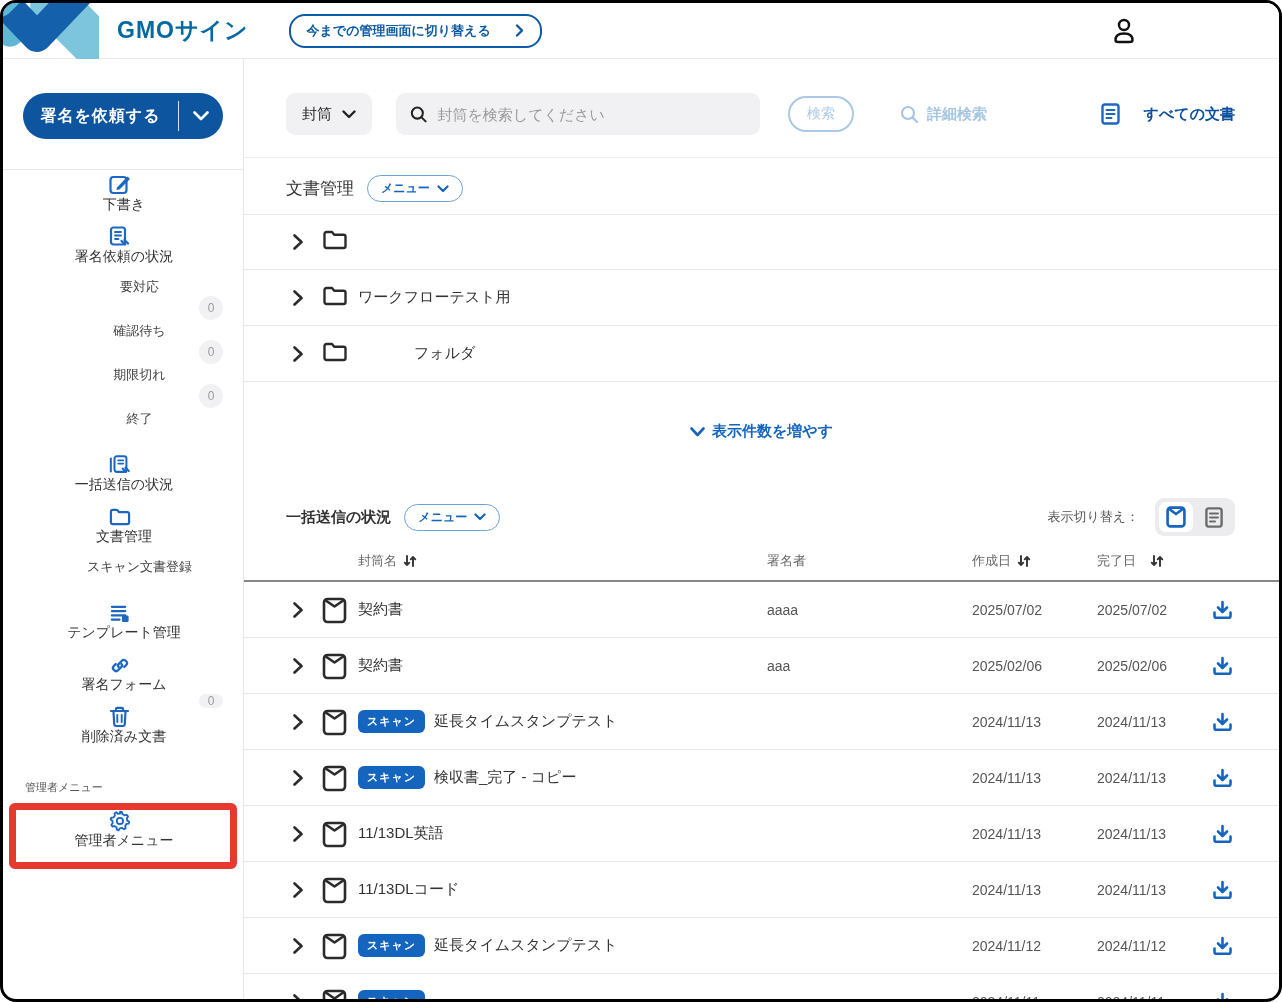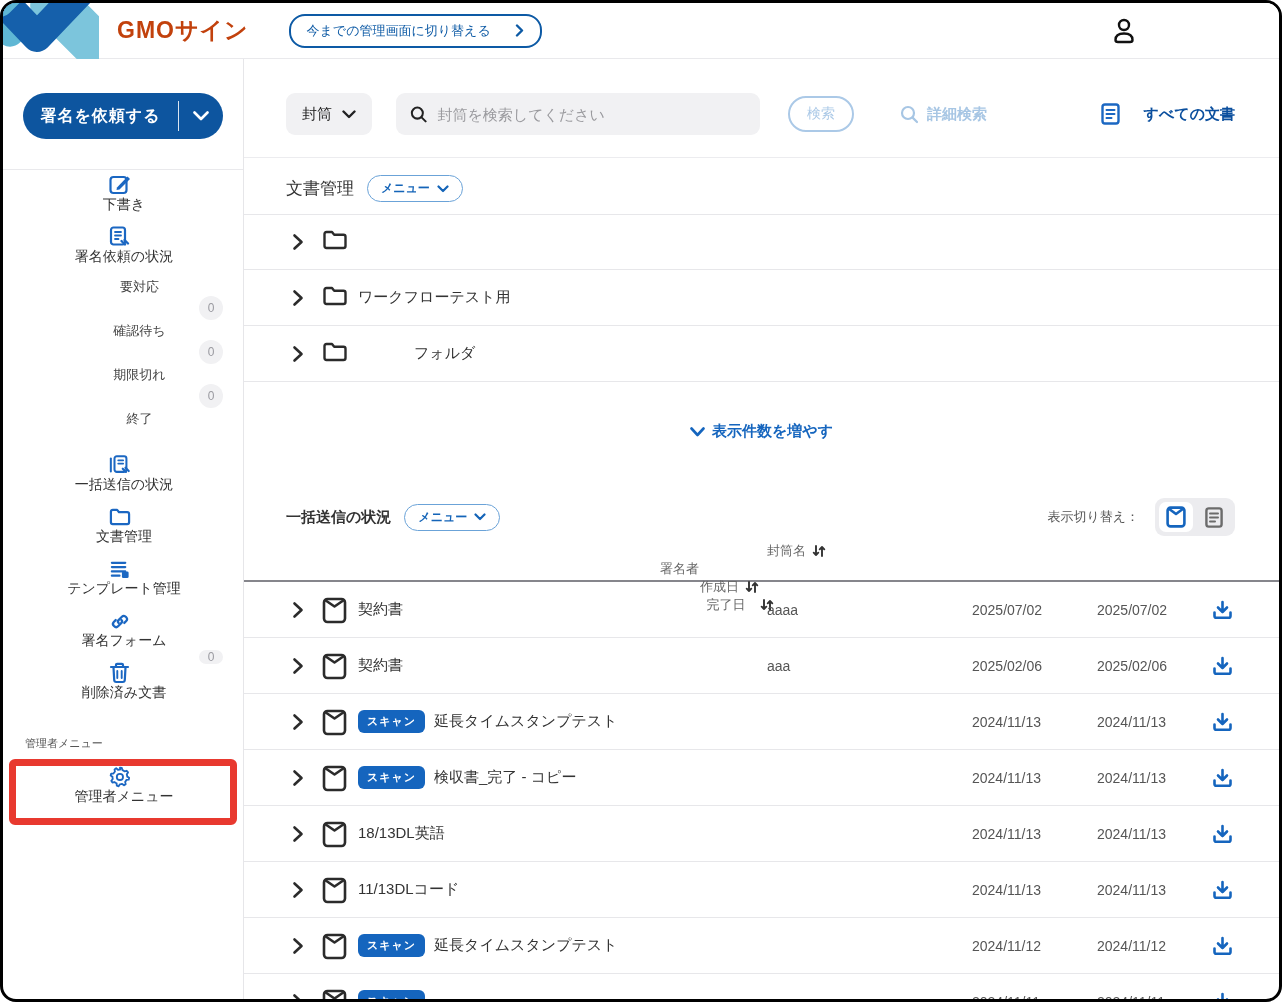--- a/index.html
+++ b/index.html
@@ -7,22 +7,22 @@
   body {
     font-family:"Liberation Sans","DejaVu Sans",sans-serif;
     background:#fff; color:#333;
     border:3px solid #000; border-radius:16px; overflow:hidden;
   }
   .app { display:flex; flex-direction:column; height:100%; }
 
   
   .header { height:56px; flex:none; display:flex; align-items:center; background:#fff; border-bottom:1px solid #e9e9ec; position:relative; }
   .logo-mark { width:96px; height:56px; flex:none; }
-  .logo-text { font-size:23px; font-weight:bold; color:#c2410c; letter-spacing:1px; margin-left:18px; }
-  .switch-btn { margin-left:40px; display:flex; align-items:center; gap:24px; border:2px solid #0d5aa5; color:#0d5aa5; font-weight:normal; font-size:13px; border-radius:16px; padding:6px 16px; background:#fff; cursor:pointer; }
+  .logo-text { font-size:23px; font-weight:bold; color:#0369a1; letter-spacing:1px; margin-left:18px; }
+  .switch-btn { margin-left:40px; display:flex; align-items:center; gap:24px; border:2px solid #0d5aa5; color:#0d5aa5; font-weight:bold; font-size:13px; border-radius:16px; padding:6px 16px; background:#fff; cursor:pointer; }
   .user-icon { margin-left:auto; margin-right:142px; }
 
   .body { flex:1; display:flex; min-height:0; }
 
   
   .sidebar { width:241px; flex:none; border-right:1px solid #e6e6e9; padding-top:34px; display:flex; flex-direction:column; }
   .primary-btn { margin:0 20px 0 20px; height:46px; border-radius:23px; background:#0d559f; color:#fff; display:flex; align-items:stretch; overflow:hidden; cursor:pointer; }
   .primary-btn .main-label { flex:1; display:flex; align-items:center; justify-content:center; font-size:16px; font-weight:bold; letter-spacing:1px; }
   .primary-btn .split { width:1px; background:rgba(255,255,255,.85); margin:8px 0; }
   .primary-btn .caret { width:44px; display:flex; align-items:center; justify-content:center; }
@@ -62,21 +62,21 @@
   .row-name { margin-left:10px; font-size:15px; color:#333; display:flex; align-items:center; gap:9px; }
 
   .show-more { display:flex; align-items:center; justify-content:center; gap:7px; margin-top:40px; color:#1565be; font-size:15px; font-weight:bold; cursor:pointer; }
 
   .env-head { display:flex; align-items:center; gap:13px; margin:57px 44px 0 42px; }
   .view-toggle { margin-left:auto; display:flex; align-items:center; gap:16px; font-size:13px; color:#555; }
   .toggle-group { background:#ececef; border-radius:9px; padding:4px; display:flex; gap:4px; }
   .toggle-btn { width:34px; height:30px; border-radius:7px; display:flex; align-items:center; justify-content:center; cursor:pointer; }
   .toggle-btn.active { background:#fff; }
 
-  .tbl-header { display:flex; align-items:center; height:40px; margin:6px 0 0 0; padding:0 44px 0 46px; font-size:13px; color:#666; border-bottom:2px solid #86868c;flex-direction:column; }
+  .tbl-header { display:flex; align-items:center; height:40px; margin:6px 0 0 0; padding:0 44px 0 46px; font-size:13px; color:#666; border-bottom:2px solid #86868c; }
   .col-name { flex:1; display:flex; align-items:center; gap:6px; padding-left:68px; }
   .col-signer { width:205px; flex:none; }
   .col-created { width:125px; flex:none; display:flex; align-items:center; gap:6px; }
   .col-completed { width:112px; flex:none; display:flex; align-items:center; gap:14px; }
   .col-dl { width:26px; flex:none; }
   .env-row { display:flex; align-items:center; height:56px; padding:0 44px 0 46px; border-bottom:1px solid #e7e7ea; cursor:pointer; }
   .env-row .cell-name { flex:1; display:flex; align-items:center; min-width:0; }
   .env-row .cell-name .nm { margin-left:10px; font-size:15px; color:#333; white-space:nowrap; }
   .env-row .cell-name .nm.gap { margin-left:180px; }
   .badge { background:#1565be; color:#fff; font-size:11px; font-weight:bold; border-radius:6px; padding:4px 9px; margin-left:10px; letter-spacing:1px; flex:none; }
@@ -176,20 +176,23 @@
             <span>一括送信の状況</span>
           </div>
           <div class="nav-item">
             <span class="nav-ic">
               <svg width="23" height="20" viewBox="0 0 23 20">
                 <path d="M2 4.5 Q2 2.5 4 2.5 L8.5 2.5 L10.5 5 L19 5 Q21 5 21 7 L21 15.5 Q21 17.5 19 17.5 L4 17.5 Q2 17.5 2 15.5 Z" fill="none" stroke="#1b67c2" stroke-width="2.3" stroke-linejoin="round"></path>
               </svg>
             </span>
             <span>文書管理</span>
           </div>
+          <div class="nav-item sub">
+            <span>スキャン文書登録</span>
+          </div>
           <div class="nav-item">
             <span class="nav-ic">
               <svg width="23" height="21" viewBox="0 0 23 21">
                 <path d="M3 3.5 L17 3.5 M3 8 L17 8 M3 12.5 L17 12.5 M3 17 L11 17" stroke="#1b67c2" stroke-width="2.3" stroke-linecap="round"></path>
                 <rect x="13.5" y="12.5" width="7" height="7" rx="1.5" fill="#1b67c2"></rect>
               </svg>
             </span>
             <span>テンプレート管理</span>
           </div>
           <div class="nav-item">
@@ -491,21 +494,21 @@
                 <svg width="16" height="18" viewBox="0 0 16 18">
                   <path d="M4.5 2.5 L11.5 9 L4.5 15.5" fill="none" stroke="#2b2b2b" stroke-width="2.6" stroke-linecap="round" stroke-linejoin="round"></path>
                 </svg>
               </span>
               <span class="row-ic">
                 <svg width="25" height="27" viewBox="0 0 25 27">
                   <rect x="2" y="2" width="21" height="23" rx="3.5" fill="none" stroke="#2b2b2b" stroke-width="2.6"></rect>
                   <path d="M3 3 L12.5 9.5 L22 3" fill="none" stroke="#2b2b2b" stroke-width="2.6" stroke-linejoin="round"></path>
                 </svg>
               </span>
-              <span class="nm">18/13DL英語</span>
+              <span class="nm">11/13DL英語</span>
             </div>
             <div class="cell-signer"></div>
             <div class="cell-date">2024/11/13</div>
             <div class="cell-date2">2024/11/13</div>
             <div class="cell-dl">
               <svg width="21" height="20" viewBox="0 0 21 20">
                 <path d="M10.5 2 L10.5 12 M10.5 12 L6 7.5 M10.5 12 L15 7.5" fill="none" stroke="#1565be" stroke-width="2.6" stroke-linecap="round" stroke-linejoin="round"></path>
                 <path d="M2.5 12.5 L2.5 16 Q2.5 17.8 4.3 17.8 L16.7 17.8 Q18.5 17.8 18.5 16 L18.5 12.5" fill="none" stroke="#1565be" stroke-width="2.6" stroke-linecap="round"></path>
               </svg>
             </div>

